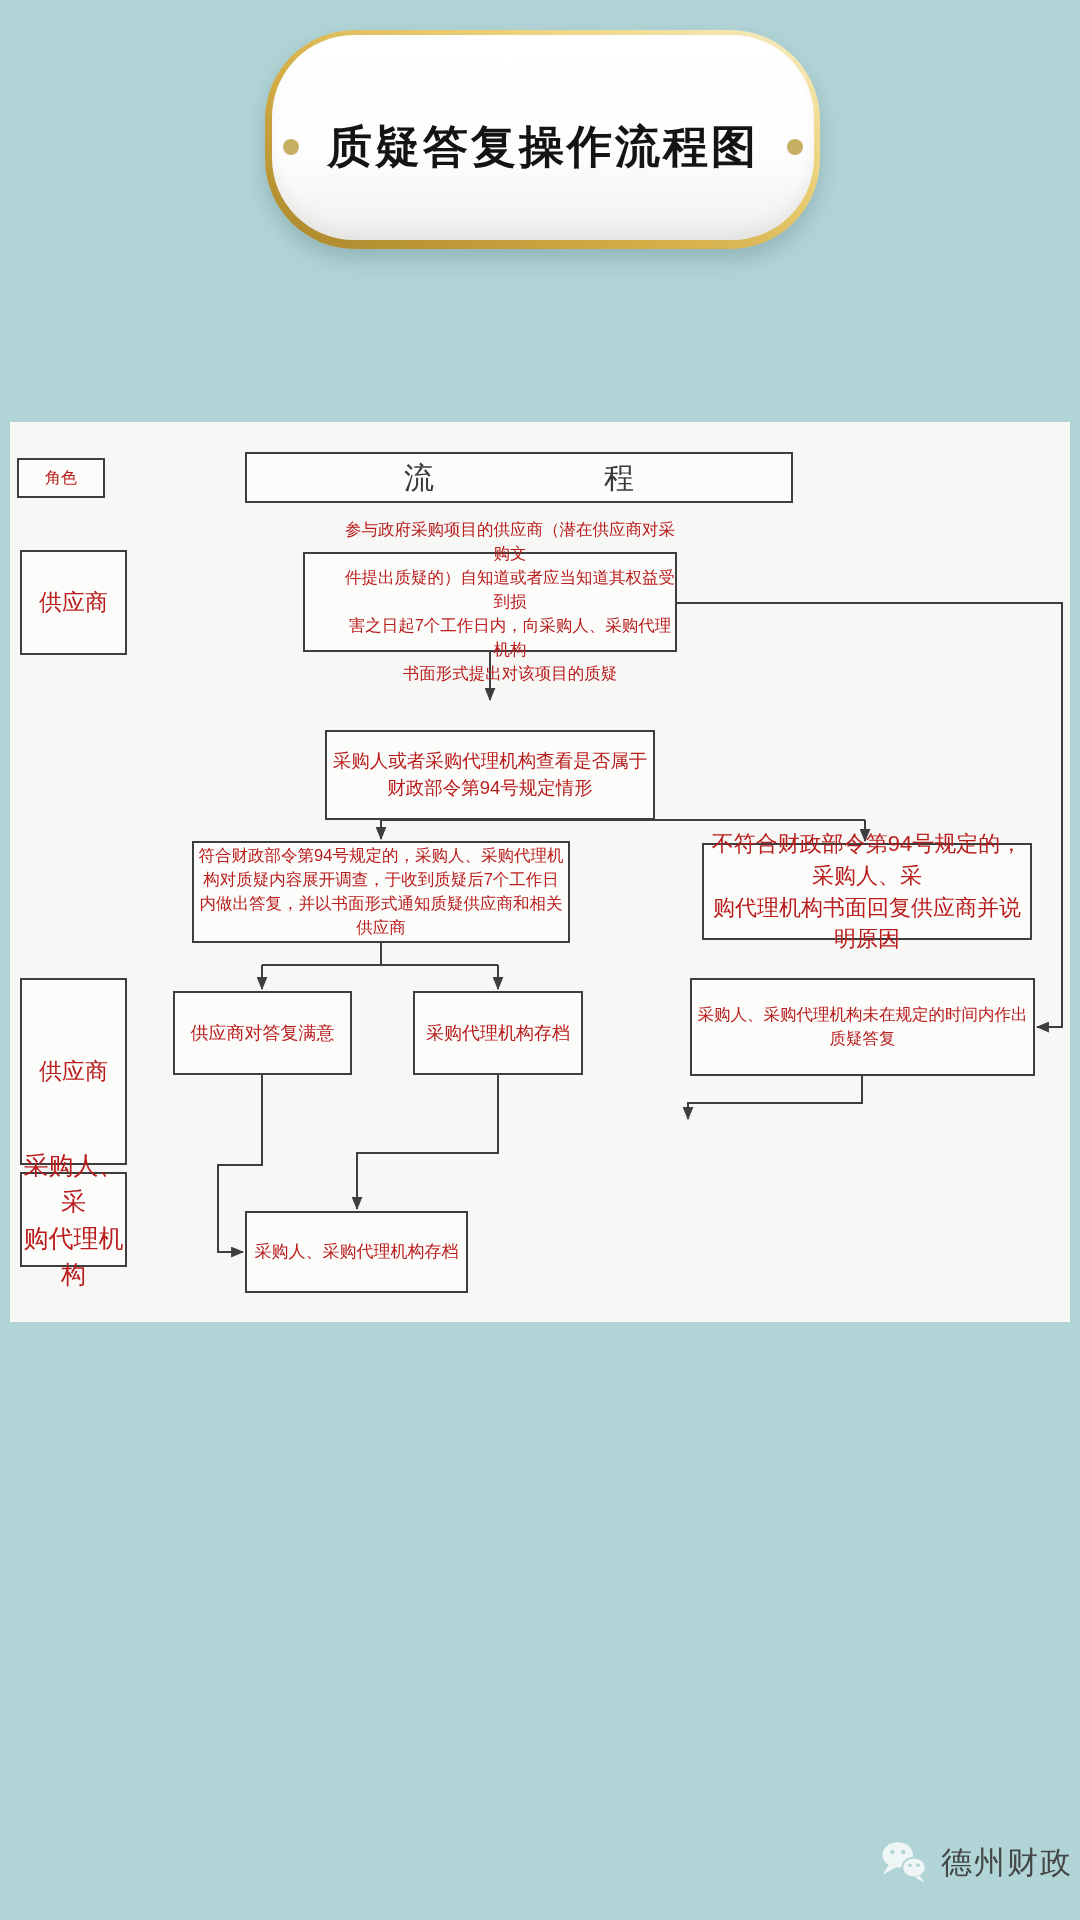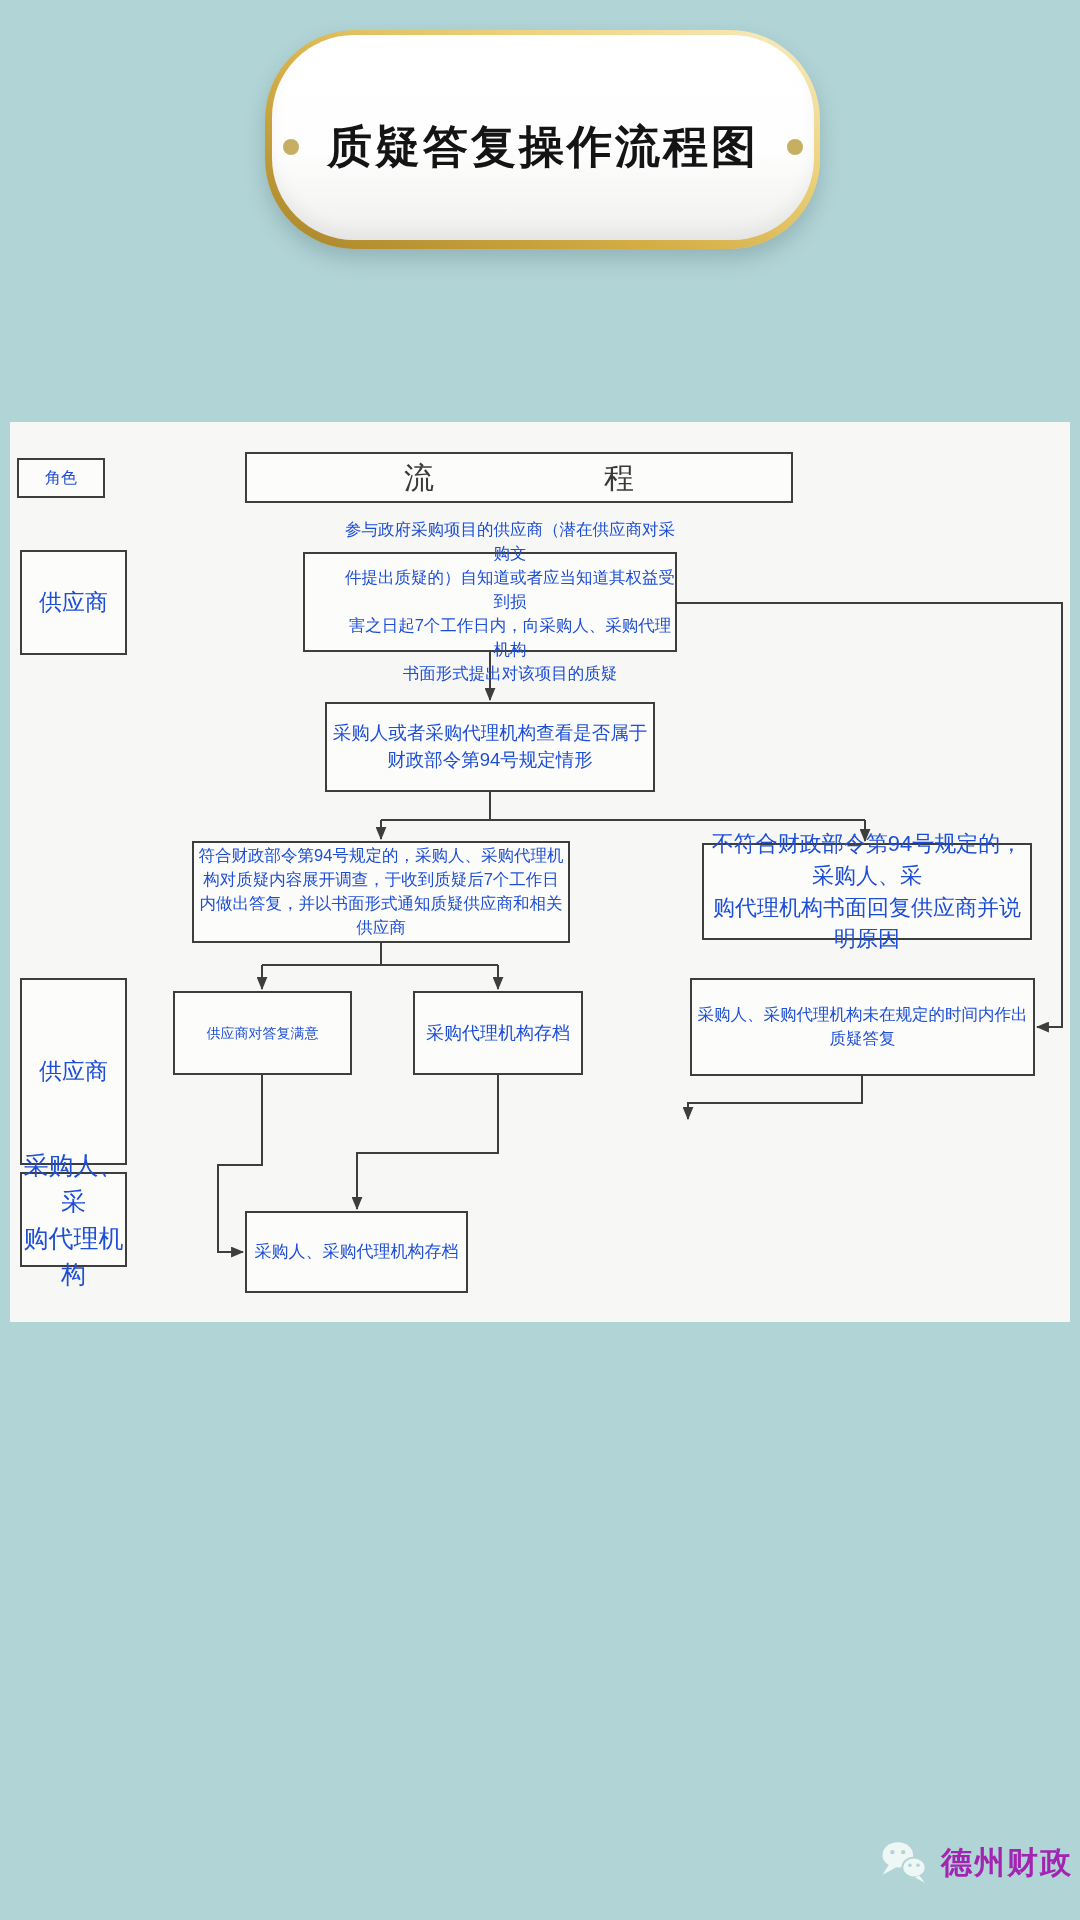--- a/index.html
+++ b/index.html
@@ -25,31 +25,31 @@
   }
   .gold-dot{width:16px;height:16px;border-radius:50%;background:#c6ae63;flex:0 0 auto;}
   .title-text{
     margin:0;font-size:45px;font-weight:700;color:#141414;letter-spacing:3px;white-space:nowrap;
   }
   
   .panel{position:absolute;left:10px;top:422px;width:1060px;height:900px;background:#f7f7f5;}
   .connectors{position:absolute;left:0;top:0;z-index:1;pointer-events:none;}
   .box{
     position:absolute;z-index:2;box-sizing:border-box;
-    border:2px solid #3e3e3e;background:#fcfcfa;color:#1d4ed8;
+    border:2px solid #3e3e3e;background:#fcfcfa;color:#b91c1c;
     display:flex;align-items:center;justify-content:center;
     text-align:center;white-space:pre-line;line-height:1.45;
   }
   .header-flow{display:flex;gap:170px;font-size:30px;color:#3a3a3a;}
   
   .watermark{
     position:absolute;left:878px;top:1840px;display:flex;align-items:center;gap:9px;
     opacity:.95;z-index:3;
   }
-  .watermark-text{font-size:31px;color:#a21caf;letter-spacing:2px;font-weight:bold;}
+  .watermark-text{font-size:31px;color:#404040;letter-spacing:2px;}
 </style>
 </head>
 <body>
 
 <div class="page">
 
   <div class="badge-outer">
     <div class="badge-inner">
       <span class="gold-dot"></span>
       <h1 class="title-text">质疑答复操作流程图</h1>
@@ -90,29 +90,29 @@
 
   <div class="box" style="left:20px;top:550px;width:107px;height:105px;font-size:23px;">供应商</div>
   <div class="box" style="left:20px;top:978px;width:107px;height:187px;font-size:23px;">供应商</div>
   <div class="box" style="left:20px;top:1172px;width:107px;height:95px;font-size:25px;">采购人、采
 购代理机构</div>
 
   <div class="box" style="left:303px;top:552px;width:374px;height:100px;font-size:16.5px;padding-left:40px;">参与政府采购项目的供应商（潜在供应商对采购文
 件提出质疑的）自知道或者应当知道其权益受到损
 害之日起7个工作日内，向采购人、采购代理机构
 书面形式提出对该项目的质疑</div>
-  <div class="box" style="left:325px;top:702px;width:330px;height:90px;font-size:18.5px;">采购人或者采购代理机构查看是否属于
+  <div class="box" style="left:325px;top:730px;width:330px;height:90px;font-size:18.5px;">采购人或者采购代理机构查看是否属于
 财政部令第94号规定情形</div>
   <div class="box" style="left:192px;top:841px;width:378px;height:102px;font-size:16.5px;">符合财政部令第94号规定的，采购人、采购代理机
 构对质疑内容展开调查，于收到质疑后7个工作日
 内做出答复，并以书面形式通知质疑供应商和相关
 供应商</div>
   <div class="box" style="left:702px;top:843px;width:330px;height:97px;font-size:22px;">不符合财政部令第94号规定的，采购人、采
 购代理机构书面回复供应商并说明原因</div>
-  <div class="box" style="left:173px;top:991px;width:179px;height:84px;font-size:14px;">供应商对答复满意</div>
+  <div class="box" style="left:173px;top:991px;width:179px;height:84px;font-size:18px;">供应商对答复满意</div>
   <div class="box" style="left:413px;top:991px;width:170px;height:84px;font-size:18px;">采购代理机构存档</div>
   <div class="box" style="left:690px;top:978px;width:345px;height:98px;font-size:16.5px;">采购人、采购代理机构未在规定的时间内作出
 质疑答复</div>
   <div class="box" style="left:245px;top:1211px;width:223px;height:82px;font-size:17px;">采购人、采购代理机构存档</div>
 
   <div class="watermark">
     <svg width="54" height="46" viewBox="0 0 60 50">
       <g fill="#f2f8f8">
         <ellipse cx="22" cy="16" rx="17" ry="14"></ellipse>
         <path d="M12,27 L5,38 L20,30 Z"></path>

